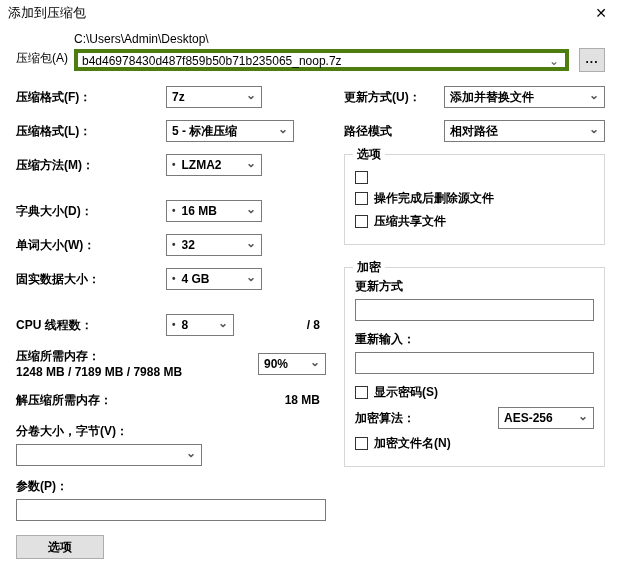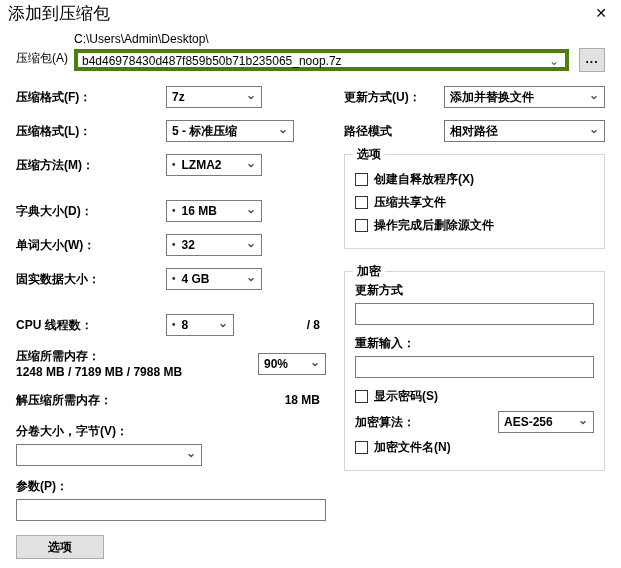--- a/index.html
+++ b/index.html
@@ -13,21 +13,21 @@
     height: 568px;
     overflow: hidden;
   }
   .titlebar {
     display: flex;
     justify-content: space-between;
     align-items: center;
     height: 26px;
     padding: 0 8px;
   }
-  .titlebar .title { font-size: 17px; }
+  .titlebar .title { font-size: 13px; }
   .titlebar .close {
     font-size: 14px;
     font-family: Arial, sans-serif;
     cursor: pointer;
     padding: 0 6px;
   }
   .content { padding: 6px 16px 10px 16px; }
   .row-archive {
     display: flex;
     align-items: flex-start;
@@ -256,29 +256,28 @@
         <div class="flab-s">路径模式</div>
         <div class="sel wflex">
             <span>相对路径</span>
           </div>
       </div>
 
       <div class="group" style="margin-bottom:22px;">
         <div class="glabel">选项</div>
         <div class="chk">
           <div class="box"></div>
-          <span>创建自释放程序(X)</span>
+        </div>
+        <div class="chk">
+          <div class="box"></div>
+          <span>操作完成后删除源文件</span>
         </div>
         <div class="chk">
           <div class="box"></div>
           <span>压缩共享文件</span>
-        </div>
-        <div class="chk">
-          <div class="box"></div>
-          <span>操作完成后删除源文件</span>
         </div>
       </div>
 
       <div class="group">
         <div class="glabel">加密</div>
         <div>更新方式</div>
         <div class="txt-input" style="margin:4px 0 10px 0;"></div>
         <div>重新输入：</div>
         <div class="txt-input" style="margin:4px 0 10px 0;"></div>
         <div class="chk">

